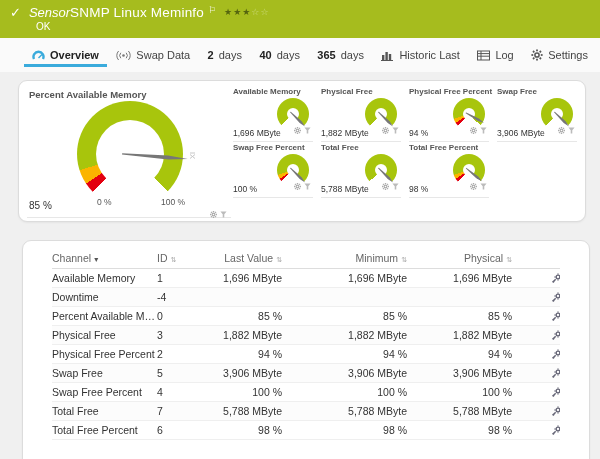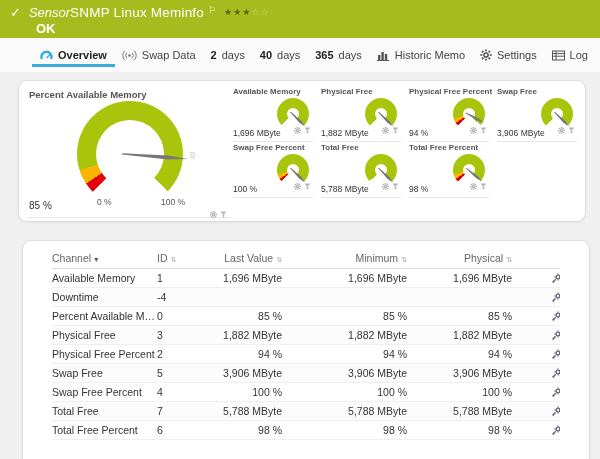--- a/index.html
+++ b/index.html
@@ -11,24 +11,24 @@
   }
   
   .hdr{position:absolute;left:0;top:0;width:600px;height:38px;background:#a6bc1e;color:#fff;}
   .hdr-row{display:flex;align-items:center;padding:5px 0 0 10px;}
   .hdr-check{font-size:13px;font-weight:bold;margin-right:8px;}
   .hdr-kind{font-style:italic;font-size:13px;}
   .hdr-title{font-size:13.5px;font-weight:400;letter-spacing:.2px;}
   .hdr-flag{font-size:9px;margin:-6px 8px 0 4px;}
   .stars{font-size:9px;letter-spacing:1px;margin-top:-2px;}
   .star-f{color:#55650f;} .star-e{color:#cfdd85;}
-  .hdr-status{font-size:13px;font-weight:bold;margin:1px 0 0 36px;}
+  .hdr-status{font-size:10px;font-weight:normal;margin:1px 0 0 36px;}
   
   .tabbar{position:absolute;left:0;top:38px;width:600px;height:34px;background:#fafafa;
-          display:flex;align-items:stretch;padding:0 10px 0 38px;box-sizing:border-box;
+          display:flex;align-items:stretch;padding:0 10px 0 30px;box-sizing:border-box;
           justify-content:space-between;}
   .tab{display:flex;align-items:center;gap:5px;font-size:11px;color:#444;cursor:pointer;
        position:relative;padding:0 2px;white-space:nowrap;}
   .tab .num{font-weight:bold;color:#222;}
   .tab.active{color:#222;font-weight:bold;}
   .tab.active::after{content:"";position:absolute;left:-6px;right:-6px;bottom:5px;height:3px;background:#3aabdc;}
   .tab svg{display:block;}
   
   .panel{position:absolute;background:#fff;border:1px solid #dcdcdc;border-radius:9px;
          box-shadow:0 1px 2px rgba(0,0,0,.05);box-sizing:border-box;}
@@ -124,50 +124,50 @@
     </div>
     <div class="tab">
       <span>
         <svg width="13" height="11" viewBox="0 0 13 11">
           <rect x="1" y="5" width="2.4" height="5" fill="#555"></rect>
           <rect x="4.4" y="2" width="2.4" height="8" fill="#555"></rect>
           <rect x="7.8" y="4" width="2.4" height="6" fill="#555"></rect>
           <line x1="0" y1="10.5" x2="12" y2="10.5" stroke="#555"></line>
         </svg>
       </span>
-      <span>Historic Memo</span>
+      <span>Historic Last</span>
+    </div>
+    <div class="tab">
+      <span>
+        <svg width="13" height="11" viewBox="0 0 13 11">
+          <rect x="0.5" y="1" width="12" height="9" fill="none" stroke="#555"></rect>
+          <line x1="0.5" y1="3.6" x2="12.5" y2="3.6" stroke="#555"></line>
+          <line x1="0.5" y1="6.2" x2="12.5" y2="6.2" stroke="#555"></line>
+          <line x1="4" y1="1" x2="4" y2="10" stroke="#555"></line>
+        </svg>
+      </span>
+      <span>Log</span>
     </div>
     <div class="tab">
       <span>
         <svg width="12" height="12" viewBox="0 0 12 12">
           <circle cx="6" cy="6" r="2.1" fill="none" stroke="#555" stroke-width="1.5"></circle>
           <g stroke="#555" stroke-width="1.8">
             <line x1="6" y1="0.4" x2="6" y2="2.2"></line>
             <line x1="6" y1="9.8" x2="6" y2="11.6"></line>
             <line x1="0.4" y1="6" x2="2.2" y2="6"></line>
             <line x1="9.8" y1="6" x2="11.6" y2="6"></line>
             <line x1="2" y1="2" x2="3.3" y2="3.3"></line>
             <line x1="8.7" y1="8.7" x2="10" y2="10"></line>
             <line x1="10" y1="2" x2="8.7" y2="3.3"></line>
             <line x1="3.3" y1="8.7" x2="2" y2="10"></line>
           </g>
         </svg>
       </span>
       <span>Settings</span>
-    </div>
-    <div class="tab">
-      <span>
-        <svg width="13" height="11" viewBox="0 0 13 11">
-          <rect x="0.5" y="1" width="12" height="9" fill="none" stroke="#555"></rect>
-          <line x1="0.5" y1="3.6" x2="12.5" y2="3.6" stroke="#555"></line>
-          <line x1="0.5" y1="6.2" x2="12.5" y2="6.2" stroke="#555"></line>
-          <line x1="4" y1="1" x2="4" y2="10" stroke="#555"></line>
-        </svg>
-      </span>
-      <span>Log</span>
     </div>
   </div>
 
 <div class="panel" id="gauge-panel">
   <div class="main-tile">
     <div class="main-title">Percent Available Memory</div>
     <div class="gauge" id="main-gauge">
       <div class="ring" id="main-ring" style="background: conic-gradient(from 225deg, rgb(227, 0, 15) 0deg, rgb(227, 0, 15) 11deg, rgb(251, 180, 0) 11deg, rgb(251, 180, 0) 27deg, rgb(168, 197, 12) 27deg, rgb(168, 197, 12) 270deg, transparent 270deg, transparent 360deg);"></div>
       <div class="needle" id="main-needle" style="transform: rotate(364.5deg);"></div>
     </div>

